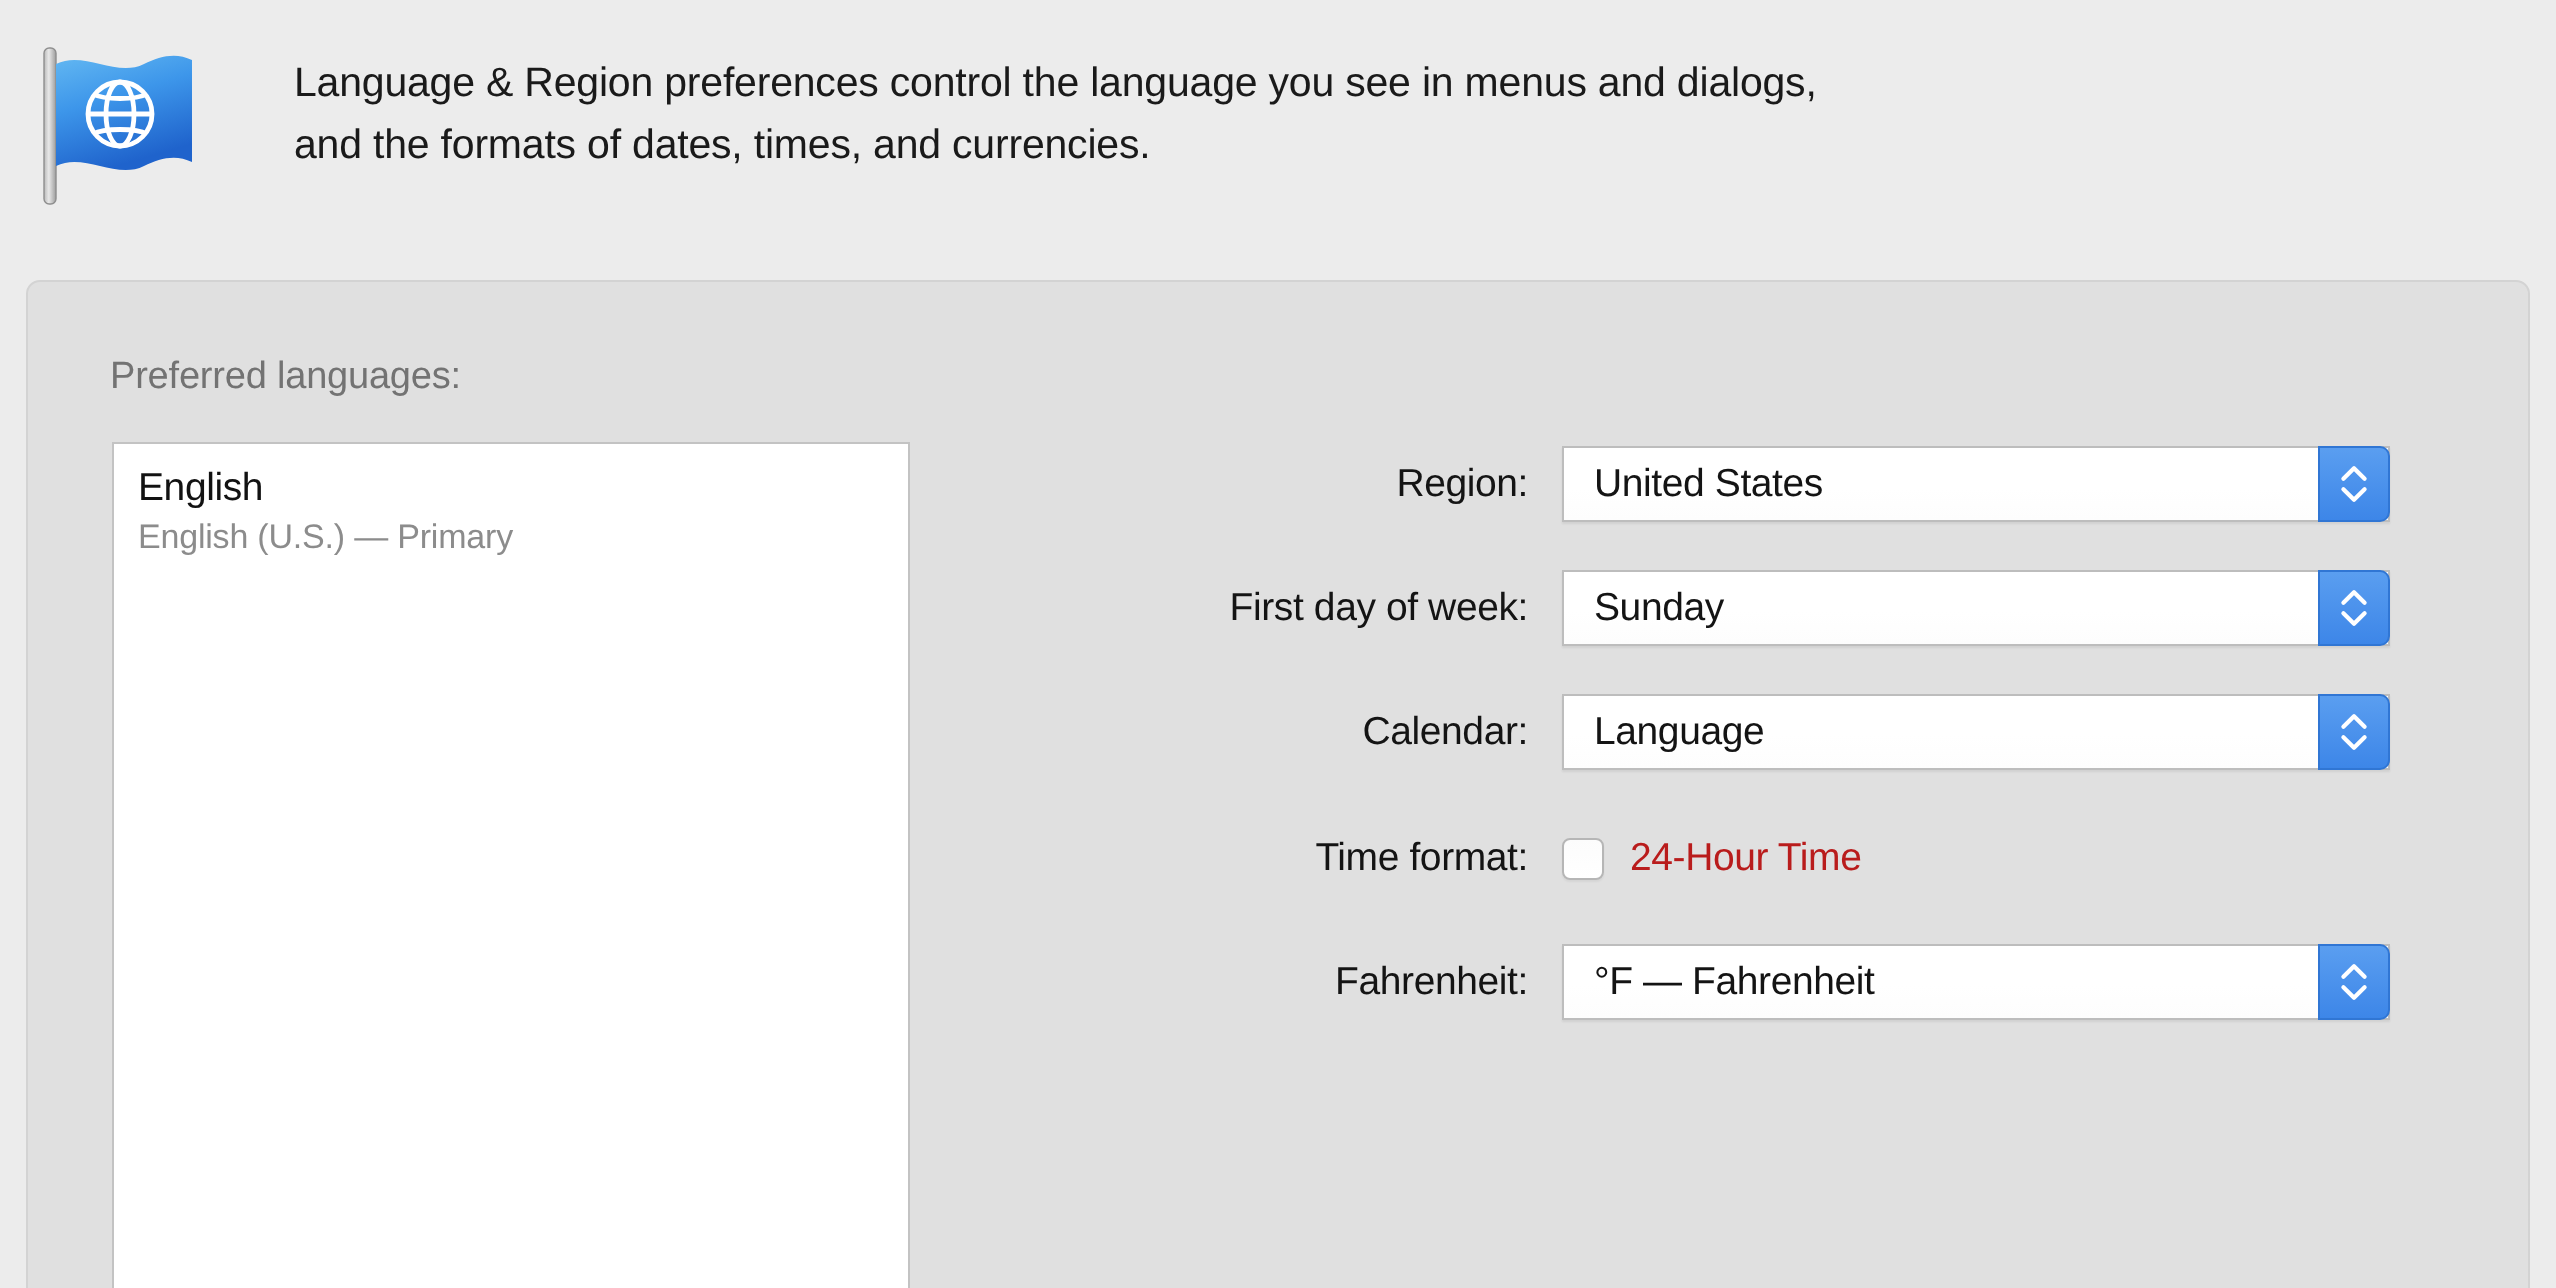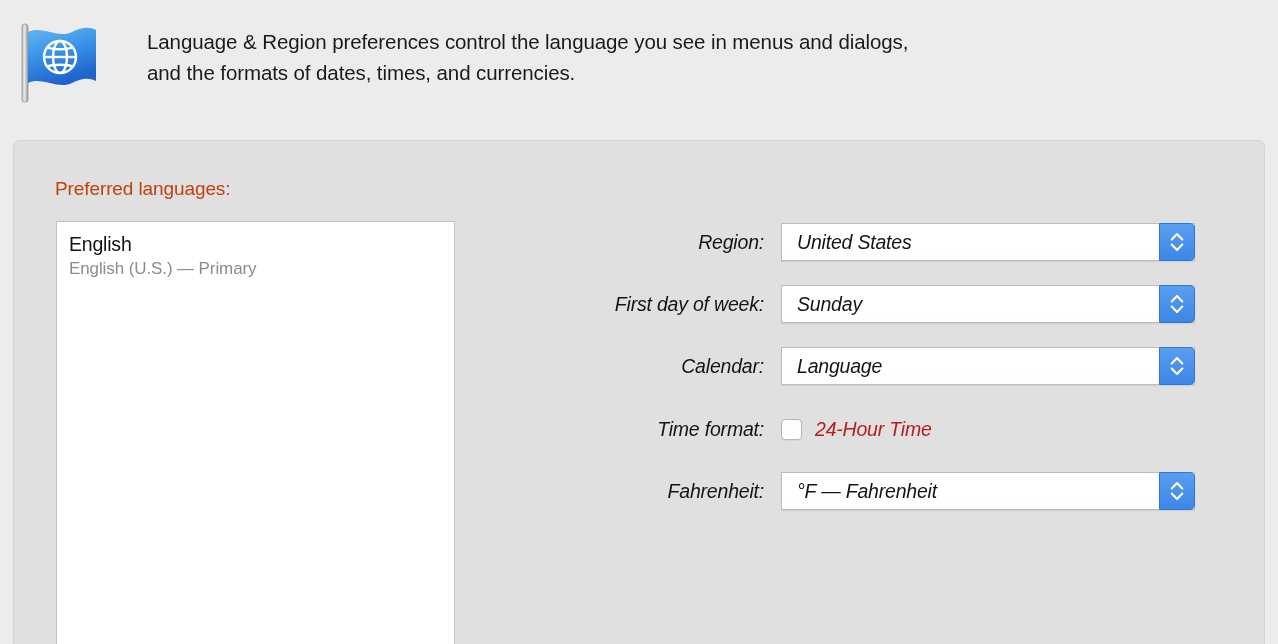--- a/index.html
+++ b/index.html
@@ -56,21 +56,21 @@
     border: 1px solid #d3d3d3;
     border-radius: 7px;
     box-sizing: border-box;
   }
 
   .preferred-label {
     position: absolute;
     left: 41px;
     top: 37px;
     font-size: 19px;
-    color: #c2410c;
+    color: #737373;
     letter-spacing: -0.1px;
   }
 
   
   .lang-list {
     position: absolute;
     left: 42px;
     top: 80px;
     width: 399px;
     height: 470px;
@@ -97,21 +97,20 @@
 
   
   .form {
     position: absolute;
     left: 0;
     top: 0;
   }
   .form-row {
     position: absolute;
     height: 38px;
-    font-style: italic;
   }
   .row-label {
     position: absolute;
     right: 0;
     top: 0;
     width: 330px;
     text-align: right;
     font-size: 19.5px;
     color: #141414;
     line-height: 38px;

